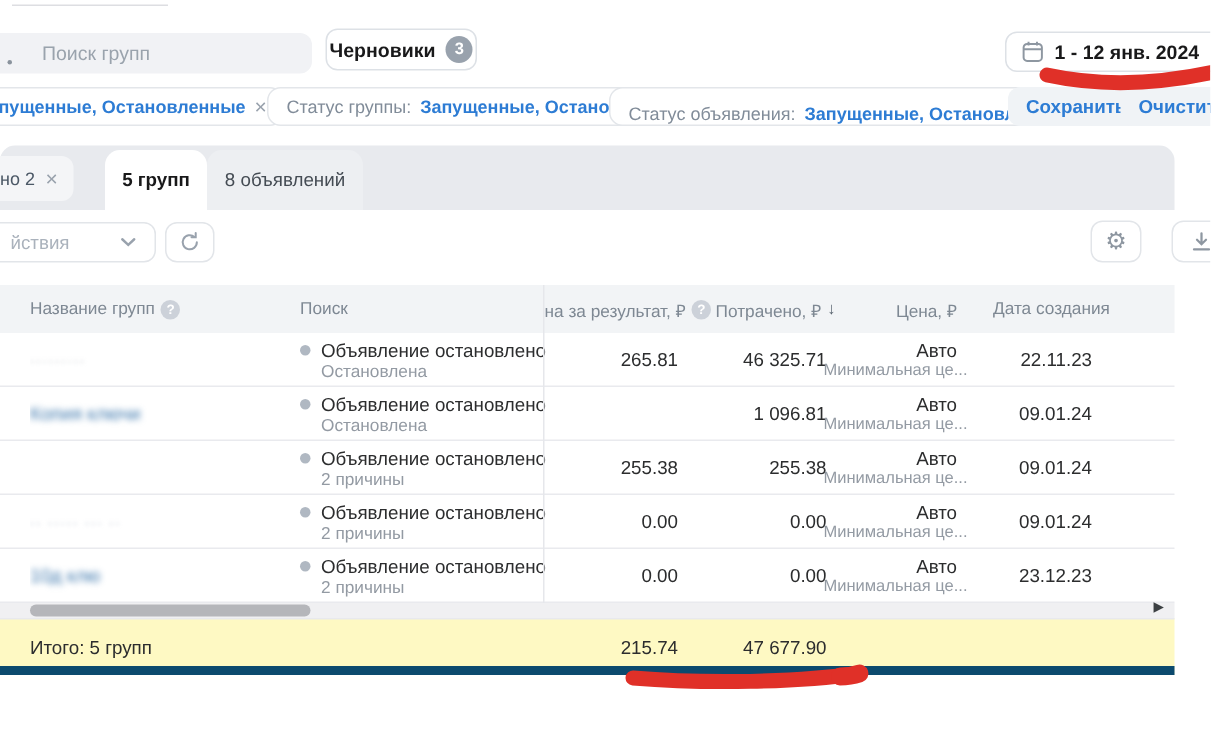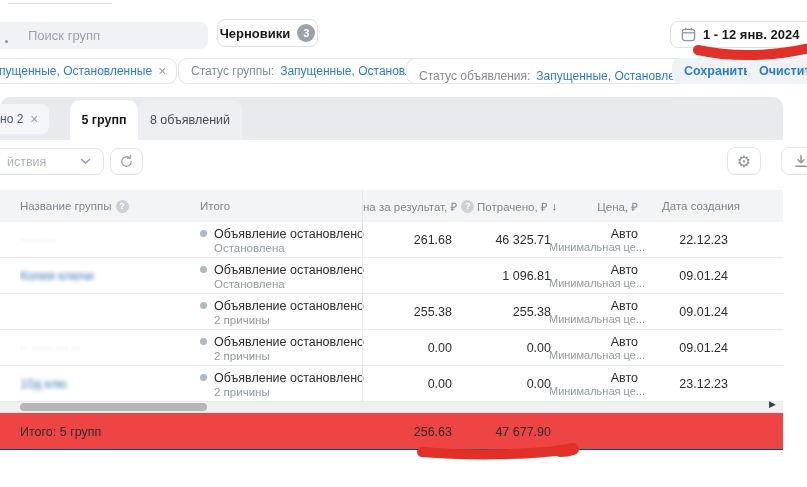--- a/index.html
+++ b/index.html
@@ -32,21 +32,21 @@
   }
   .date-btn { left:670px; top:21px; width:162px; height:27px; justify-content:flex-start; padding-left:10px; }
 
   
   .chip {
     position:absolute; top:58px; height:26px; background:#fff;
     border:1px solid #e3e6ea; border-radius:9px; display:inline-flex;
     align-items:center; gap:6px; padding:0 10px 0 12px;
     font:12px "Liberation Sans", sans-serif; color:#818c99; white-space:nowrap;
   }
-  .chip .val { color:#2d7cd4; font-weight:normal; }
+  .chip .val { color:#2d7cd4; font-weight:bold; }
   .chip .x, .tabchip .x { color:#99a2ad; font-size:14px; line-height:1; cursor:pointer; }
   .chip1 { left:-14px; }
   .chip2 { left:178px; }
   .chip3 { left:406px;align-items:flex-end; }
   .flat-btn {
     position:absolute; top:58px; height:26px; background:#f0f3f6; border:none;
     border-radius:8px; padding:0 12px; display:inline-flex; align-items:center;
     font:bold 12.5px "Liberation Sans", sans-serif; color:#2d7cd4; cursor:pointer; white-space:nowrap;
   }
   .save-btn { left:672px; }
@@ -108,22 +108,22 @@
   .name-link { font:12.5px "Liberation Sans", sans-serif; color:#3e78ad; white-space:nowrap; filter:blur(2px); cursor:pointer; }
   .name-smudge { font:8px "Liberation Sans", sans-serif; color:#9aa1a8; letter-spacing:1.5px; white-space:nowrap; filter:blur(1.5px); }
   .vsep { left:362px; top:190px; width:1px; height:212px; background:#e6e7eb; }
 
   
   .hscroll-track { left:0; top:402px; width:783px; height:10px; background:#f0f0f2; }
   .hscroll-thumb { left:20px; top:403px; width:187px; height:8px; border-radius:4px; background:#b5b6ba; cursor:pointer; }
   .scroll-right { left:769px; top:399px; font-size:9px; color:#3c4043; cursor:pointer; }
 
   
-  .tfoot { left:0; top:412px; width:783px; height:38px; background:#ef4444;
-           border-top:1px solid #e8e9ed; border-bottom:1px solid #0c4a6e; }
+  .tfoot { left:0; top:412px; width:783px; height:38px; background:#fef9c3;
+           border-top:1px solid #e8e9ed; border-bottom:6px solid #0c4a6e; }
   .tfoot .cell { height:38px; }
   .f-total { left:20px; width:200px; }
   .total-label { font:12.5px "Liberation Sans", sans-serif; color:#2c2d2e; white-space:nowrap; }
 
   .red-overlay { left:0; top:0; width:807px; height:487px; pointer-events:none; z-index:50; }
 </style>
 </head>
 <body>
 
 <div class="screen">
@@ -201,25 +201,25 @@
   <button class="icon-btn export-btn">
     <span style="display:inline-flex;">
       <svg width="14" height="14" viewBox="0 0 14 14" fill="none" stroke="#8e97a1" stroke-width="1.5" stroke-linecap="round">
         <path d="M7 1.5 V8.5 M4 5.8 L7 8.8 L10 5.8 M2 12.3 H12"></path>
       </svg>
     </span>
   </button>
 
   <div class="abs thead">
     <div class="th" style="left:20px;">
-      <span>Название группы</span>
+      <span>Название групп</span>
       <span class="help">?</span>
     </div>
     <div class="th" style="left:200px;">
-      <span>Итого</span>
+      <span>Поиск</span>
     </div>
     <div class="th" style="left:363px;">
       <span>на за результат, ₽</span>
       <span class="help">?</span>
     </div>
     <div class="th" style="left:538px; width:100px; justify-content:flex-end;">
       <span>Цена, ₽</span>
     </div>
     <div class="th" style="left:430px; width:127px; justify-content:flex-end;">
       <span>Потрачено, ₽</span>
@@ -235,31 +235,31 @@
         <span class="name-smudge">·········</span>
       </div>
     <div class="cell c-status">
       <div class="status-line">
           <span class="dot"></span>
           <span>Объявление остановлено</span>
         </div>
       <div class="subnote">Остановлена</div>
     </div>
     <div class="cell c-cpr">
-        <span class="num">261.68</span>
+        <span class="num">265.81</span>
       </div>
     <div class="cell c-spent">
         <span class="num">46 325.71</span>
       </div>
     <div class="cell c-price">
       <span class="num auto-val">Авто</span>
       <span class="price-note">Минимальная це...</span>
     </div>
     <div class="cell c-date">
-        <span class="num">22.12.23</span>
+        <span class="num">22.11.23</span>
       </div>
   </div>
 
   <div class="row" style="top:258px;">
     <div class="cell c-name">
         <span class="name-link">Копия ключи</span>
       </div>
     <div class="cell c-status">
       <div class="status-line">
           <span class="dot"></span>
@@ -361,21 +361,21 @@
 
   <div class="abs hscroll-track"></div>
   <div class="abs hscroll-thumb"></div>
   <div class="abs scroll-right">▶</div>
 
   <div class="abs tfoot">
     <div class="cell f-total">
         <span class="total-label">Итого: 5 групп</span>
       </div>
     <div class="cell c-cpr">
-        <span class="num">256.63</span>
+        <span class="num">215.74</span>
       </div>
     <div class="cell c-spent">
         <span class="num">47 677.90</span>
       </div>
   </div>
 
   <svg class="abs red-overlay" width="807" height="487" viewBox="0 0 807 487">
     <path d="M698 50 C 735 58, 775 56, 814 47" stroke="#e03028" stroke-width="10" stroke-linecap="round" fill="none"></path>
     <path d="M422 452 C 470 456, 532 455, 572 449" stroke="#e03028" stroke-width="10" stroke-linecap="round" fill="none"></path>
     <path d="M560 451 C 566 451, 570 450, 573 449" stroke="#e03028" stroke-width="12" stroke-linecap="round" fill="none"></path>

